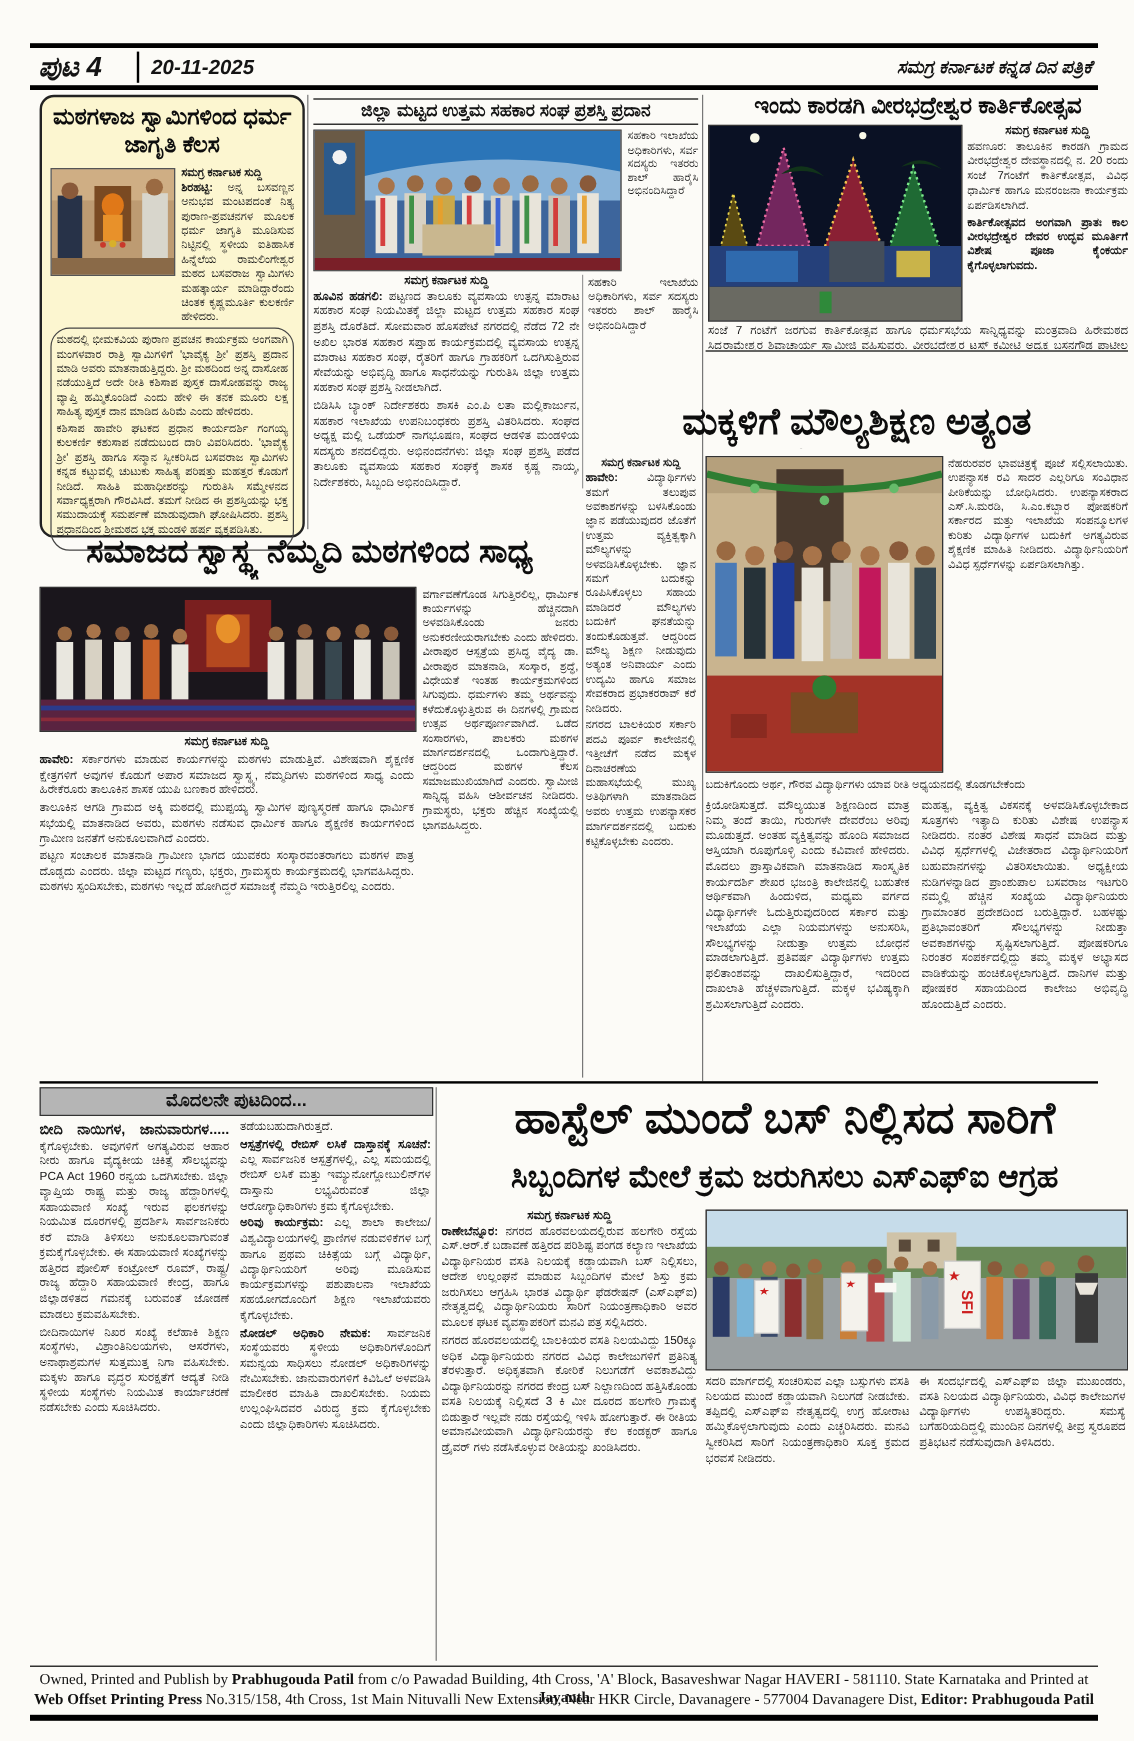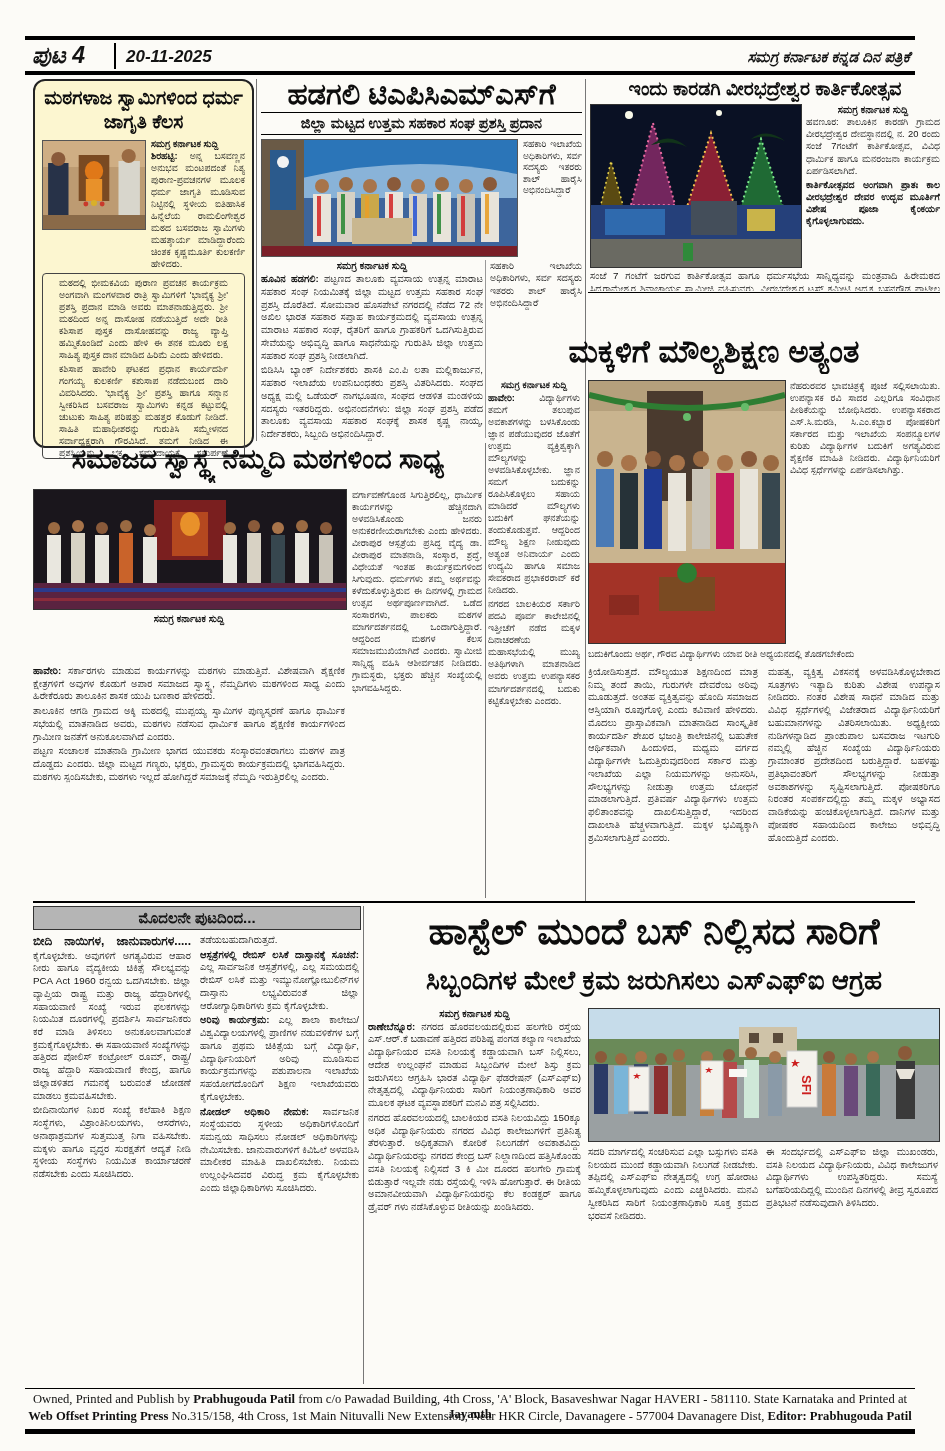--- a/index.html
+++ b/index.html
@@ -54,30 +54,29 @@
             <circle cx="42" cy="63" r="2.4" fill="#c9392b"></circle>
             <circle cx="58" cy="63" r="2.4" fill="#c9392b"></circle>
         </svg>
       </div>
       <div class="small-txt j">
         <span class="b">ಸಮಗ್ರ ಕರ್ನಾಟಕ ಸುದ್ದಿ</span><br>
         <span class="b">ಶಿರಹಟ್ಟಿ:</span>
         <span>ಅನ್ನ ಬಸವಣ್ಣನ ಅನುಭವ ಮಂಟಪದಂತೆ ನಿತ್ಯ ಪುರಾಣ-ಪ್ರವಚನಗಳ ಮೂಲಕ ಧರ್ಮ ಜಾಗೃತಿ ಮೂಡಿಸುವ ನಿಟ್ಟಿನಲ್ಲಿ ಸ್ಥಳೀಯ ಐತಿಹಾಸಿಕ ಹಿನ್ನೆಲೆಯ ರಾಮಲಿಂಗೇಶ್ವರ ಮಠದ ಬಸವರಾಜ ಸ್ವಾಮಿಗಳು ಮಹತ್ಕಾರ್ಯ ಮಾಡಿದ್ದಾರೆಂದು ಚಿಂತಕ ಕೃಷ್ಣಮೂರ್ತಿ ಕುಲಕರ್ಣಿ ಹೇಳಿದರು.</span>
       </div>
     </div>
-    <div class="small-txt j" style="border:1px solid #444;border-radius:4px;padding:3px 16px;margin-top:3px;height:178px;">
+    <div class="small-txt j" style="border:1px solid #444;border-radius:16px;padding:3px 4px;margin-top:3px;height:178px;">
       <div>ಮಠದಲ್ಲಿ ಭೀಮಕವಿಯ ಪುರಾಣ ಪ್ರವಚನ ಕಾರ್ಯಕ್ರಮ ಅಂಗವಾಗಿ ಮಂಗಳವಾರ ರಾತ್ರಿ ಸ್ವಾಮಿಗಳಿಗೆ 'ಭಾವೈಕ್ಯ ಶ್ರೀ' ಪ್ರಶಸ್ತಿ ಪ್ರದಾನ ಮಾಡಿ ಅವರು ಮಾತನಾಡುತ್ತಿದ್ದರು. ಶ್ರೀ ಮಠದಿಂದ ಅನ್ನ ದಾಸೋಹ ನಡೆಯುತ್ತಿದೆ ಅದೇ ರೀತಿ ಕಶಿಸಾಪ ಪುಸ್ತಕ ದಾಸೋಹವನ್ನು ರಾಜ್ಯ ವ್ಯಾಪ್ತಿ ಹಮ್ಮಿಕೊಂಡಿದೆ ಎಂದು ಹೇಳಿ ಈ ತನಕ ಮೂರು ಲಕ್ಷ ಸಾಹಿತ್ಯ ಪುಸ್ತಕ ದಾನ ಮಾಡಿದ ಹಿರಿಮೆ ಎಂದು ಹೇಳಿದರು.</div>
       <div style="margin-top:2px;">ಕಶಿಸಾಪ ಹಾವೇರಿ ಘಟಕದ ಪ್ರಧಾನ ಕಾರ್ಯದರ್ಶಿ ಗಂಗಯ್ಯ ಕುಲಕರ್ಣಿ ಕಶುಸಾಪ ನಡೆದುಬಂದ ದಾರಿ ವಿವರಿಸಿದರು. 'ಭಾವೈಕ್ಯ ಶ್ರೀ' ಪ್ರಶಸ್ತಿ ಹಾಗೂ ಸನ್ಮಾನ ಸ್ವೀಕರಿಸಿದ ಬಸವರಾಜ ಸ್ವಾಮಿಗಳು ಕನ್ನಡ ಕಟ್ಟುವಲ್ಲಿ ಚುಟುಕು ಸಾಹಿತ್ಯ ಪರಿಷತ್ತು ಮಹತ್ತರ ಕೊಡುಗೆ ನೀಡಿದೆ. ಸಾಹಿತಿ ಮಹಾಧೀಶರನ್ನು ಗುರುತಿಸಿ ಸಮ್ಮೇಳನದ ಸರ್ವಾಧ್ಯಕ್ಷರಾಗಿ ಗೌರವಿಸಿದೆ. ತಮಗೆ ನೀಡಿದ ಈ ಪ್ರಶಸ್ತಿಯನ್ನು ಭಕ್ತ ಸಮುದಾಯಕ್ಕೆ ಸಮರ್ಪಣೆ ಮಾಡುವುದಾಗಿ ಘೋಷಿಸಿದರು. ಪ್ರಶಸ್ತಿ ಪ್ರಧಾನದಿಂದ ಶ್ರೀಮಠದ ಭಕ್ತ ಮಂಡಳಿ ಹರ್ಷ ವ್ಯಕ್ತಪಡಿಸಿತು.</div>
     </div>
   </div>
 
   <div class="abs vrule" style="left:256px;top:79px;height:362px;"></div>
 
   <div class="abs" style="left:261px;top:79px;width:321px;height:362px;overflow:hidden;">
-    <div class="hl c" style="font-size:29px;line-height:1.05;">ಹಡಗಲಿ ಟಿಎಪಿಸಿಎಮ್‌ಎಸ್‌ಗೆ</div>
     <div class="b c" style="font-size:14.5px;border-top:1px solid #000;border-bottom:1px solid #000;padding:2px 0;margin-top:3px;">ಜಿಲ್ಲಾ ಮಟ್ಟದ ಉತ್ತಮ ಸಹಕಾರ ಸಂಘ ಪ್ರಶಸ್ತಿ ಪ್ರದಾನ</div>
     <div style="position:relative;height:116px;margin-top:4px;">
       <div class="photo" style="position:absolute;left:0;top:0;width:255px;height:116px;border:1px solid #555;">
         <svg viewBox="0 0 255 116" preserveAspectRatio="none">
           <rect x="0" y="0" width="255" height="116" fill="#3d659c"></rect>
           <rect x="40" y="0" width="215" height="58" fill="#2b75b8"></rect>
           <path d="M40 38 Q150 12 255 34 L255 58 L40 58 Z" fill="#e8f2f8" opacity="0.5"></path>
           <rect x="0" y="0" width="42" height="116" fill="#6a5a46"></rect>
           <rect x="8" y="10" width="26" height="60" fill="#2b5a8c"></rect>
           <circle cx="21" cy="22" r="6" fill="#f2f2f2"></circle>
@@ -115,21 +114,21 @@
       </div>
       <div class="cap j" style="position:absolute;left:262px;top:0;width:59px;height:116px;font-size:9.2px;">ಸಹಕಾರಿ ಇಲಾಖೆಯ ಅಧಿಕಾರಿಗಳು, ಸರ್ವ ಸದಸ್ಯರು ಇತರರು ಶಾಲ್ ಹಾರೈಸಿ ಅಭಿನಂದಿಸಿದ್ದಾರೆ</div>
     </div>
     <div style="position:relative;margin-top:5px;">
       <div class="body-txt j" style="width:222px;float:left;">
         <div class="byline">ಸಮಗ್ರ ಕರ್ನಾಟಕ ಸುದ್ದಿ</div>
         <div>
           <span class="b">ಹೂವಿನ ಹಡಗಲಿ:</span>
           <span>ಪಟ್ಟಣದ ತಾಲೂಕು ವ್ಯವಸಾಯ ಉತ್ಪನ್ನ ಮಾರಾಟ ಸಹಕಾರ ಸಂಘ ನಿಯಮಿತಕ್ಕೆ ಜಿಲ್ಲಾ ಮಟ್ಟದ ಉತ್ತಮ ಸಹಕಾರ ಸಂಘ ಪ್ರಶಸ್ತಿ ದೊರೆತಿದೆ. ಸೋಮವಾರ ಹೊಸಪೇಟೆ ನಗರದಲ್ಲಿ ನೆಡೆದ 72 ನೇ ಅಖಿಲ ಭಾರತ ಸಹಕಾರ ಸಪ್ತಾಹ ಕಾರ್ಯಕ್ರಮದಲ್ಲಿ ವ್ಯವಸಾಯ ಉತ್ಪನ್ನ ಮಾರಾಟ ಸಹಕಾರ ಸಂಘ, ರೈತರಿಗೆ ಹಾಗೂ ಗ್ರಾಹಕರಿಗೆ ಒದಗಿಸುತ್ತಿರುವ ಸೇವೆಯನ್ನು ಅಭಿವೃದ್ಧಿ ಹಾಗೂ ಸಾಧನೆಯನ್ನು ಗುರುತಿಸಿ ಜಿಲ್ಲಾ ಉತ್ತಮ ಸಹಕಾರ ಸಂಘ ಪ್ರಶಸ್ತಿ ನೀಡಲಾಗಿದೆ.</span>
         </div>
-        <div style="margin-top:2px;">ಬಿಡಿಸಿಸಿ ಬ್ಯಾಂಕ್ ನಿರ್ದೇಶಕರು ಶಾಸಕಿ ಎಂ.ಪಿ ಲತಾ ಮಲ್ಲಿಕಾರ್ಜುನ, ಸಹಕಾರ ಇಲಾಖೆಯ ಉಪನಿಬಂಧಕರು ಪ್ರಶಸ್ತಿ ವಿತರಿಸಿದರು. ಸಂಘದ ಅಧ್ಯಕ್ಷ ಮಲ್ಲಿ ಒಡೆಯರ್ ನಾಗಭೂಷಣ, ಸಂಘದ ಆಡಳಿತ ಮಂಡಳಿಯ ಸದಸ್ಯರು ಇತರರಿದ್ದರು. ಅಭಿನಂದನೆಗಳು: ಜಿಲ್ಲಾ ಸಂಘ ಪ್ರಶಸ್ತಿ ಪಡೆದ ತಾಲೂಕು ವ್ಯವಸಾಯ ಸಹಕಾರ ಸಂಘಕ್ಕೆ ಶಾಸಕ ಕೃಷ್ಣ ನಾಯ್ಕ, ನಿರ್ದೇಶಕರು, ಸಿಬ್ಬಂದಿ ಅಭಿನಂದಿಸಿದ್ದಾರೆ.</div>
+        <div style="margin-top:2px;">ಬಿಡಿಸಿಸಿ ಬ್ಯಾಂಕ್ ನಿರ್ದೇಶಕರು ಶಾಸಕಿ ಎಂ.ಪಿ ಲತಾ ಮಲ್ಲಿಕಾರ್ಜುನ, ಸಹಕಾರ ಇಲಾಖೆಯ ಉಪನಿಬಂಧಕರು ಪ್ರಶಸ್ತಿ ವಿತರಿಸಿದರು. ಸಂಘದ ಅಧ್ಯಕ್ಷ ಮಲ್ಲಿ ಒಡೆಯರ್ ನಾಗಭೂಷಣ, ಸಂಘದ ಆಡಳಿತ ಮಂಡಳಿಯ ಸದಸ್ಯರು ಶನದಲಿದ್ದರು. ಅಭಿನಂದನೆಗಳು: ಜಿಲ್ಲಾ ಸಂಘ ಪ್ರಶಸ್ತಿ ಪಡೆದ ತಾಲೂಕು ವ್ಯವಸಾಯ ಸಹಕಾರ ಸಂಘಕ್ಕೆ ಶಾಸಕ ಕೃಷ್ಣ ನಾಯ್ಕ, ನಿರ್ದೇಶಕರು, ಸಿಬ್ಬಂದಿ ಅಭಿನಂದಿಸಿದ್ದಾರೆ.</div>
       </div>
       <div class="small-txt j" style="width:92px;float:right;border-left:1px solid #999;padding-left:4px;height:178px;">
         <span>ಸಹಕಾರಿ ಇಲಾಖೆಯ ಅಧಿಕಾರಿಗಳು, ಸರ್ವ ಸದಸ್ಯರು ಇತರರು ಶಾಲ್ ಹಾರೈಸಿ ಅಭಿನಂದಿಸಿದ್ದಾರೆ</span>
       </div>
     </div>
   </div>
 
   <div class="abs vrule" style="left:585px;top:79px;height:822px;"></div>
 
   <div class="abs" style="left:590px;top:79px;width:350px;height:212px;overflow:hidden;">
@@ -253,21 +252,21 @@
       <rect x="0" y="93" width="312" height="26" fill="#5a2340"></rect>
       <rect x="0" y="98" width="312" height="4" fill="#2b3a8c"></rect>
       <rect x="0" y="108" width="312" height="3" fill="#8c2b3a"></rect>
     </svg>
   </div>
 
   <div class="abs small-txt j" style="left:352px;top:489px;width:130px;height:409px;">ವರ್ಗಾವಣೆಗೊಂಡ ಸಿಗುತ್ತಿರಲಿಲ್ಲ, ಧಾರ್ಮಿಕ ಕಾರ್ಯಗಳನ್ನು ಹೆಚ್ಚಿನದಾಗಿ ಅಳವಡಿಸಿಕೊಂಡು ಜನರು ಅನುಕರಣೀಯರಾಗಬೇಕು ಎಂದು ಹೇಳಿದರು. ವೀರಾಪುರ ಆಸ್ಪತ್ರೆಯ ಪ್ರಸಿದ್ಧ ವೈದ್ಯ ಡಾ. ವೀರಾಪುರ ಮಾತನಾಡಿ, ಸಂಸ್ಕಾರ, ಶ್ರದ್ಧೆ, ವಿಧೇಯತೆ ಇಂತಹ ಕಾರ್ಯಕ್ರಮಗಳಿಂದ ಸಿಗುವುದು. ಧರ್ಮಗಳು ತಮ್ಮ ಅರ್ಥವನ್ನು ಕಳೆದುಕೊಳ್ಳುತ್ತಿರುವ ಈ ದಿನಗಳಲ್ಲಿ ಗ್ರಾಮದ ಉತ್ಸವ ಅರ್ಥಪೂರ್ಣವಾಗಿದೆ. ಒಡೆದ ಸಂಸಾರಗಳು, ಪಾಲಕರು ಮಠಗಳ ಮಾರ್ಗದರ್ಶನದಲ್ಲಿ ಒಂದಾಗುತ್ತಿದ್ದಾರೆ. ಆದ್ದರಿಂದ ಮಠಗಳ ಕೆಲಸ ಸಮಾಜಮುಖಿಯಾಗಿದೆ ಎಂದರು. ಸ್ವಾಮೀಜಿ ಸಾನ್ನಿಧ್ಯ ವಹಿಸಿ ಆಶೀರ್ವಚನ ನೀಡಿದರು. ಗ್ರಾಮಸ್ಥರು, ಭಕ್ತರು ಹೆಚ್ಚಿನ ಸಂಖ್ಯೆಯಲ್ಲಿ ಭಾಗವಹಿಸಿದ್ದರು.</div>
   <div class="abs vrule" style="left:485px;top:443px;height:455px;"></div>
 
   <div class="abs byline" style="left:33px;top:613px;width:312px;">ಸಮಗ್ರ ಕರ್ನಾಟಕ ಸುದ್ದಿ</div>
-  <div class="abs body-txt j" style="left:33px;top:628px;width:312px;height:270px;margin-top:37px;">
+  <div class="abs body-txt j" style="left:33px;top:628px;width:312px;height:270px;">
     <div>
       <span class="b">ಹಾವೇರಿ:</span>
       <span>ಸರ್ಕಾರಗಳು ಮಾಡುವ ಕಾರ್ಯಗಳನ್ನು ಮಠಗಳು ಮಾಡುತ್ತಿವೆ. ವಿಶೇಷವಾಗಿ ಶೈಕ್ಷಣಿಕ ಕ್ಷೇತ್ರಗಳಿಗೆ ಅವುಗಳ ಕೊಡುಗೆ ಅಪಾರ ಸಮಾಜದ ಸ್ವಾಸ್ಥ್ಯ, ನೆಮ್ಮದಿಗಳು ಮಠಗಳಿಂದ ಸಾಧ್ಯ ಎಂದು ಹಿರೇಕೆರೂರು ತಾಲೂಕಿನ ಶಾಸಕ ಯುಪಿ ಬಣಕಾರ ಹೇಳಿದರು.</span>
     </div>
     <div style="margin-top:2px;">ತಾಲೂಕಿನ ಆಗಡಿ ಗ್ರಾಮದ ಅಕ್ಕಿ ಮಠದಲ್ಲಿ ಮುಪ್ಪಯ್ಯ ಸ್ವಾಮಿಗಳ ಪುಣ್ಯಸ್ಮರಣೆ ಹಾಗೂ ಧಾರ್ಮಿಕ ಸಭೆಯಲ್ಲಿ ಮಾತನಾಡಿದ ಅವರು, ಮಠಗಳು ನಡೆಸುವ ಧಾರ್ಮಿಕ ಹಾಗೂ ಶೈಕ್ಷಣಿಕ ಕಾರ್ಯಗಳಿಂದ ಗ್ರಾಮೀಣ ಜನತೆಗೆ ಅನುಕೂಲವಾಗಿದೆ ಎಂದರು.</div>
     <div style="margin-top:2px;">ಪಟ್ಟಣ ಸಂಚಾಲಕ ಮಾತನಾಡಿ ಗ್ರಾಮೀಣ ಭಾಗದ ಯುವಕರು ಸಂಸ್ಕಾರವಂತರಾಗಲು ಮಠಗಳ ಪಾತ್ರ ದೊಡ್ಡದು ಎಂದರು. ಜಿಲ್ಲಾ ಮಟ್ಟದ ಗಣ್ಯರು, ಭಕ್ತರು, ಗ್ರಾಮಸ್ಥರು ಕಾರ್ಯಕ್ರಮದಲ್ಲಿ ಭಾಗವಹಿಸಿದ್ದರು. ಮಠಗಳು ಸ್ಪಂದಿಸಬೇಕು, ಮಠಗಳು ಇಲ್ಲದೆ ಹೋಗಿದ್ದರೆ ಸಮಾಜಕ್ಕೆ ನೆಮ್ಮದಿ ಇರುತ್ತಿರಲಿಲ್ಲ ಎಂದರು.</div>
   </div>
 
   <div class="abs" style="left:33px;top:901px;width:882px;height:2px;background:#000;"></div>
 

